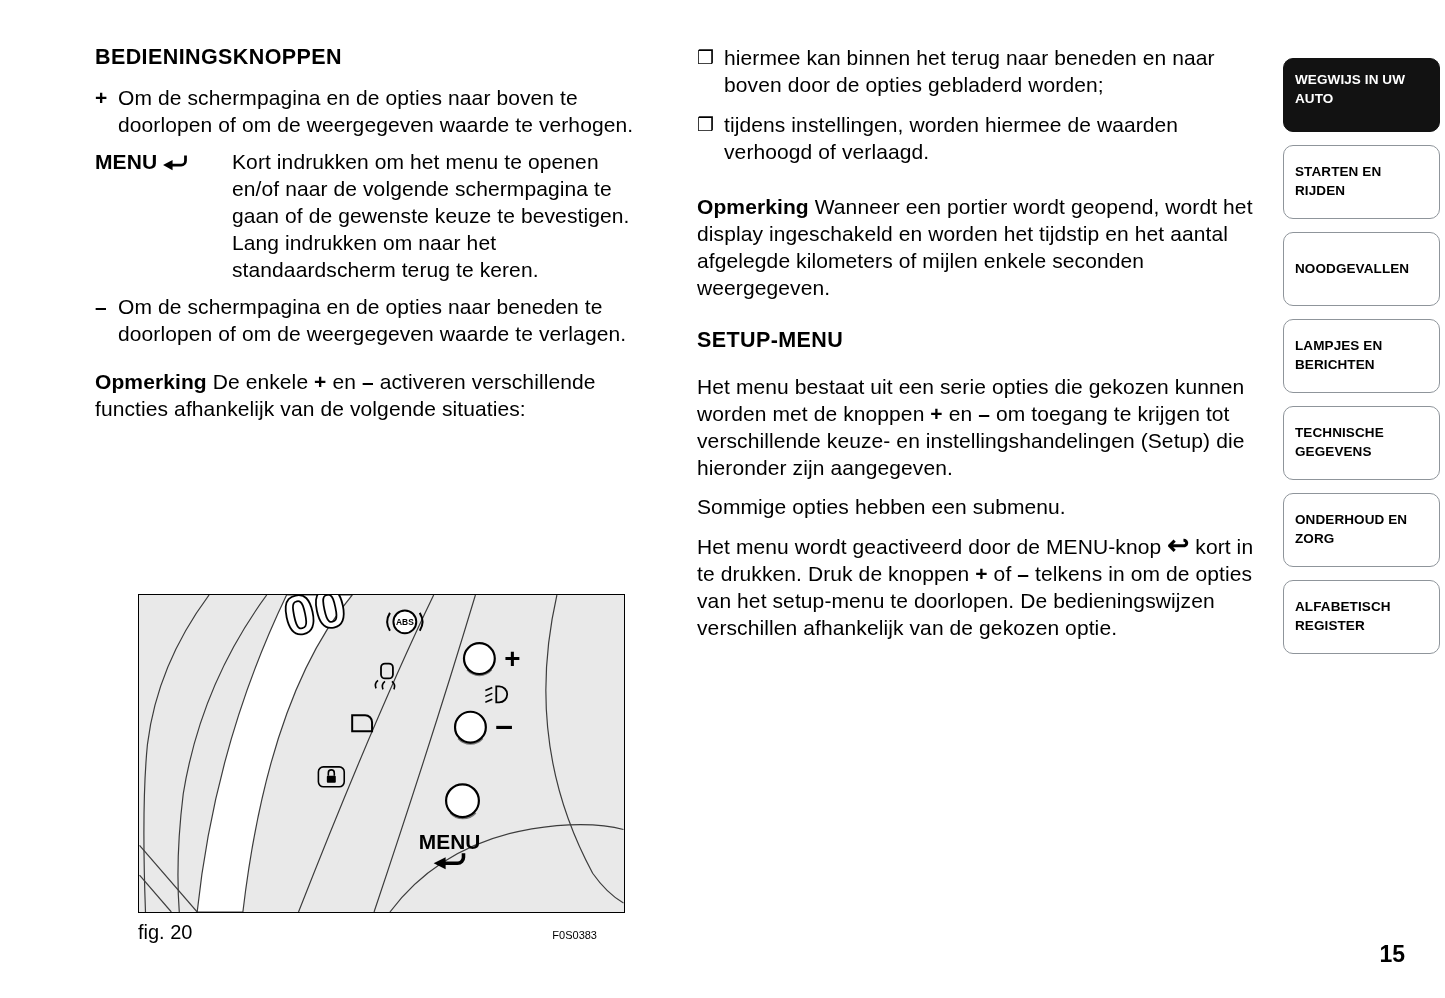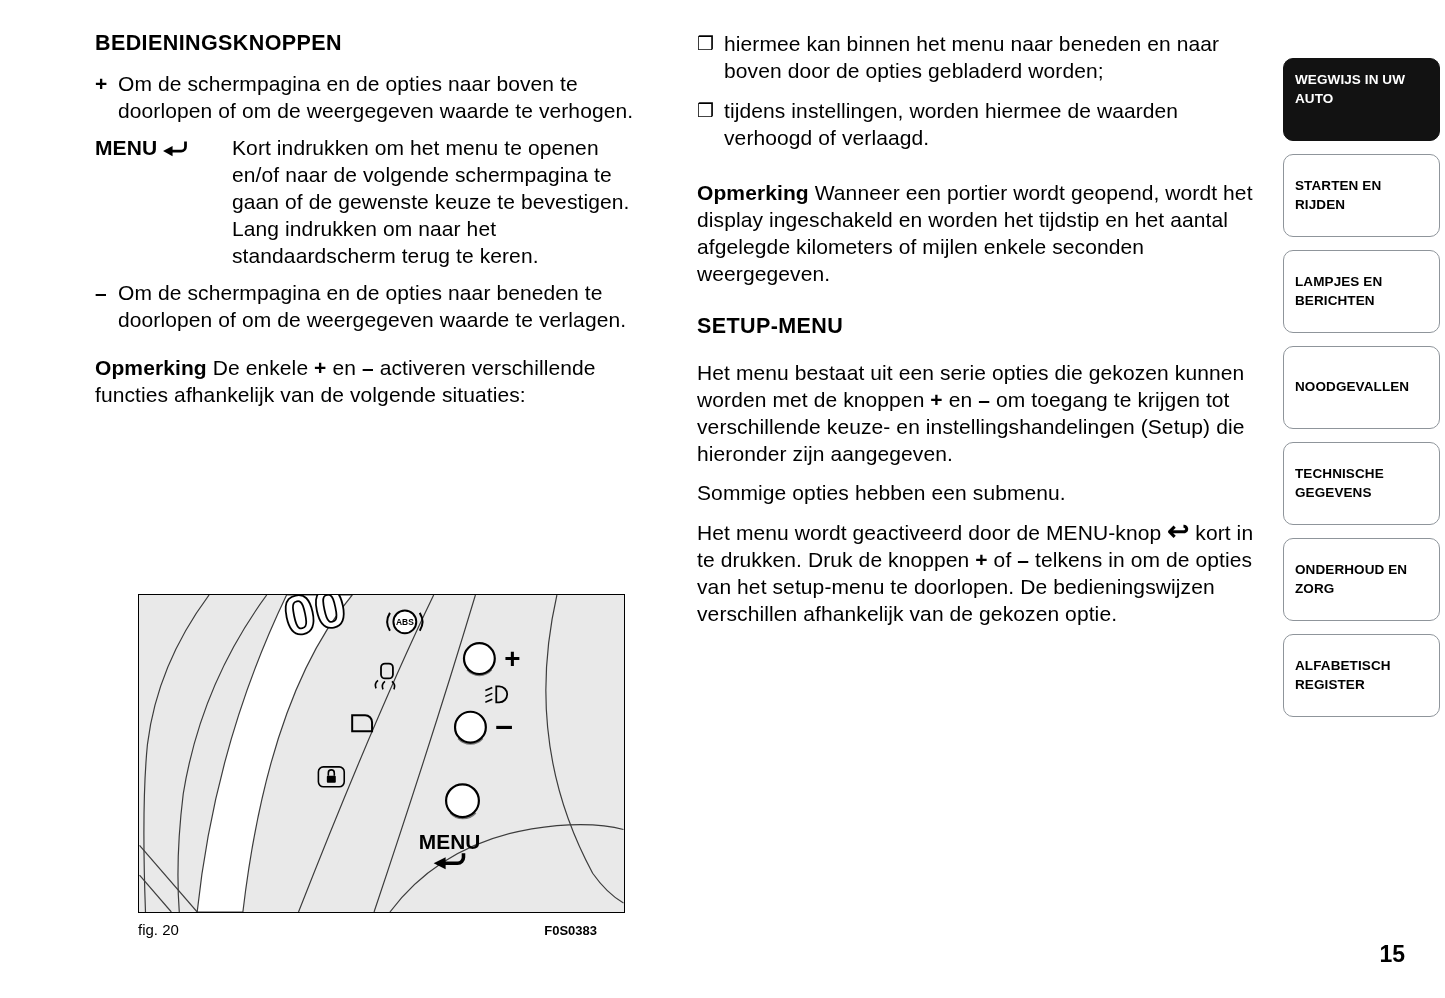--- a/index.html
+++ b/index.html
@@ -1,21 +1,21 @@
 <!DOCTYPE html>
 <html><head>
 <meta charset="utf-8">
 <style>
   html,body{margin:0;padding:0;}
   body{
     width:1445px;height:998px;position:relative;overflow:hidden;
     background:#ffffff;color:#000;
     font-family:"Liberation Sans", sans-serif;
   }
-  .col{position:absolute;top:30px;}
+  .col{position:absolute;top:44px;}
   .left-col{left:95px;width:541px;}
   .right-col{left:697px;width:566px;}
   h1.sec{font-size:21.5px;font-weight:bold;margin:0 0 13px 0;letter-spacing:.4px;}
   .body-txt{font-size:21px;line-height:27px;letter-spacing:.1px;}
   p{margin:0;}
   .def-item{display:flex;margin-bottom:10px;}
   .def-item .sym{flex:none;width:23px;font-weight:bold;}
   .def-item.menu-row .sym{width:137px;display:flex;align-items:flex-start;gap:5px;}
   .menu-arrow{width:28px;height:19px;margin-top:5px;}
   .note{margin-top:21px;}
@@ -23,32 +23,32 @@
   .bullet .b-ic{flex:none;width:27px;font-size:19px;line-height:27px;}
   .para{margin-top:12px;}
   .note-para{margin-top:28px;}
   h1.sec2{margin:26px 0 19px 0;}
   .inline-icon{font-size:1.25em;line-height:1;}
   
   .figure{position:absolute;left:138px;top:594px;width:487px;}
   .fig-frame{width:487px;height:319px;border:1.5px solid #000;box-sizing:border-box;background:#e9e9e9;}
   .fig-svg{display:block;width:100%;height:100%;}
   .fig-cap{display:flex;justify-content:space-between;margin-top:8px;align-items:baseline;}
-  .fig-cap .cap{font-size:15px;}
-  .fig-cap .code{font-size:13px;font-weight:bold;padding-right:28px;}
+  .fig-cap .cap{font-size:20px;}
+  .fig-cap .code{font-size:11px;font-weight:normal;padding-right:28px;}
   .ln{fill:none;stroke:#3c3c3c;stroke-width:1.2;}
   .ic1{fill:none;stroke:#000;stroke-width:1.6;}
   .ic2{fill:none;stroke:#000;stroke-width:2;}
   .odo{font-family:"Liberation Sans",sans-serif;font-size:56px;font-weight:bold;fill:#fff;stroke:#000;stroke-width:1.8;}
   .abs-t{font-family:"Liberation Sans",sans-serif;font-size:8.5px;font-weight:bold;fill:#000;}
   .btn-lab{font-family:"Liberation Sans",sans-serif;font-weight:bold;fill:#000;}
   .menu-t{font-family:"Liberation Sans",sans-serif;font-size:21px;font-weight:bold;fill:#000;}
   
   .sidebar{position:absolute;left:1283px;top:58px;width:157px;display:flex;flex-direction:column;gap:13px;}
-  .tab{height:83px;box-sizing:border-box;border:1px solid #8f959b;border-radius:10px;
+  .tab{height:74px;box-sizing:border-box;border:1px solid #8f959b;border-radius:10px;
        display:flex;align-items:center;padding:12px 11px;background:#fff;
        font-weight:bold;font-size:13.5px;line-height:1.4;letter-spacing:.1px;cursor:pointer;}
   .tab.active{background:#121212;color:#fff;border-color:#121212;align-items:flex-start;}
   .page-num{position:absolute;right:40px;bottom:30px;font-size:23px;font-weight:bold;}
 </style>
 </head>
 <body>
 
 <div class="col left-col body-txt">
   <h1 class="sec">BEDIENINGSKNOPPEN</h1>
@@ -145,39 +145,39 @@
   </div>
   <div class="fig-cap">
     <span class="cap">fig. 20</span>
     <span class="code">F0S0383</span>
   </div>
 </div>
 
 <div class="col right-col body-txt">
   <div class="bullet">
     <span class="b-ic">❒</span>
-    <p>hiermee kan binnen het menu naar beneden en naar boven door de opties gebladerd worden;</p>
+    <p>hiermee kan binnen het terug naar beneden en naar boven door de opties gebladerd worden;</p>
   </div>
   <div class="bullet">
     <span class="b-ic">❒</span>
     <p>tijdens instellingen, worden hiermee de waarden verhoogd of verlaagd.</p>
   </div>
 
   <p class="note-para"><span style="font-weight: bold;">Opmerking </span><span>Wanneer een portier wordt geopend, wordt het display ingeschakeld en worden het tijdstip en het aantal afgelegde kilometers of mijlen enkele seconden weergegeven.</span></p>
 
   <h1 class="sec sec2">SETUP-MENU</h1>
 
   <p class="para"><span>Het menu bestaat uit een serie opties die gekozen kunnen worden met de knoppen </span><span style="font-weight: bold;">+</span><span> en </span><span style="font-weight: bold;">–</span><span> om toegang te krijgen tot verschillende keuze- en instellingshandelingen (Setup) die hieronder zijn aangegeven.</span></p>
   <p class="para"><span>Sommige opties hebben een submenu.</span></p>
   <p class="para"><span>Het menu wordt geactiveerd door de MENU-knop </span><span class="inline-icon" style="font-weight: bold;">↩</span><span> kort in te drukken. Druk de knoppen </span><span style="font-weight: bold;">+</span><span> of </span><span style="font-weight: bold;">–</span><span> telkens in om de opties van het setup-menu te doorlopen. De bedieningswijzen verschillen afhankelijk van de gekozen optie.</span></p>
 </div>
 
 <div class="sidebar">
   <div class="tab active">WEGWIJS IN UW AUTO</div>
   <div class="tab">STARTEN EN RIJDEN</div>
+  <div class="tab">NOODGEVALLEN</div>
   <div class="tab">LAMPJES EN BERICHTEN</div>
-  <div class="tab">NOODGEVALLEN</div>
   <div class="tab">TECHNISCHE GEGEVENS</div>
   <div class="tab">ONDERHOUD EN ZORG</div>
   <div class="tab">ALFABETISCH REGISTER</div>
 </div>
 
 <div class="page-num">15</div>
 
 </body></html>

